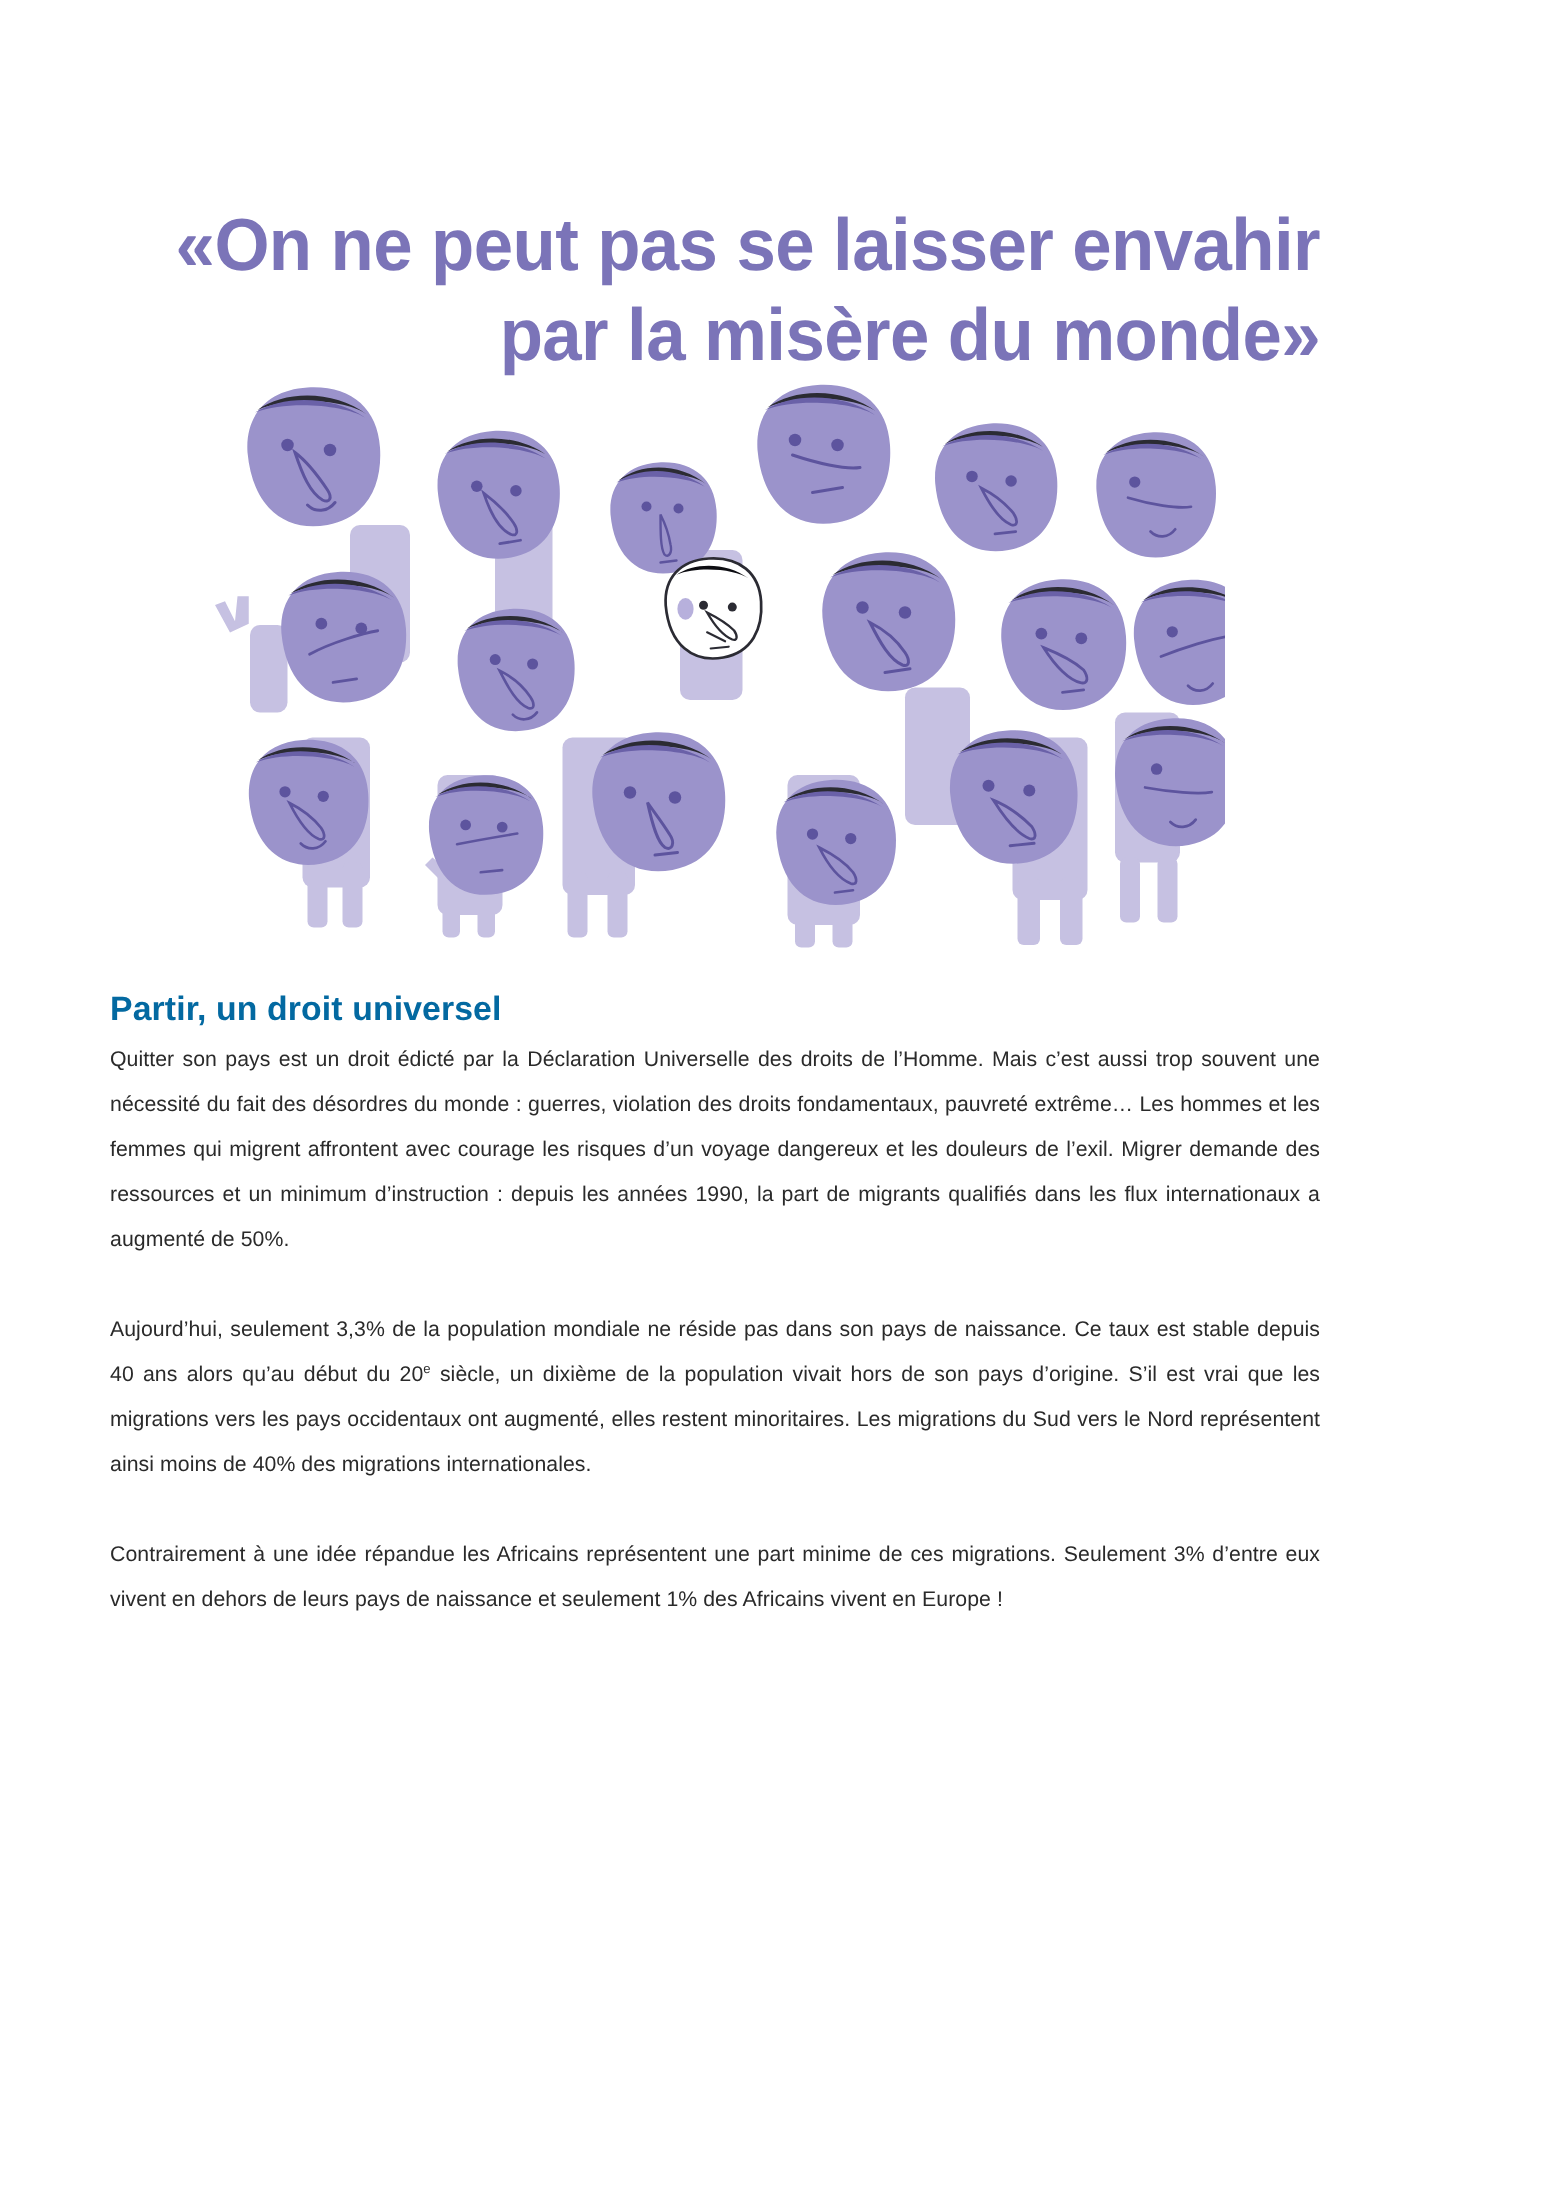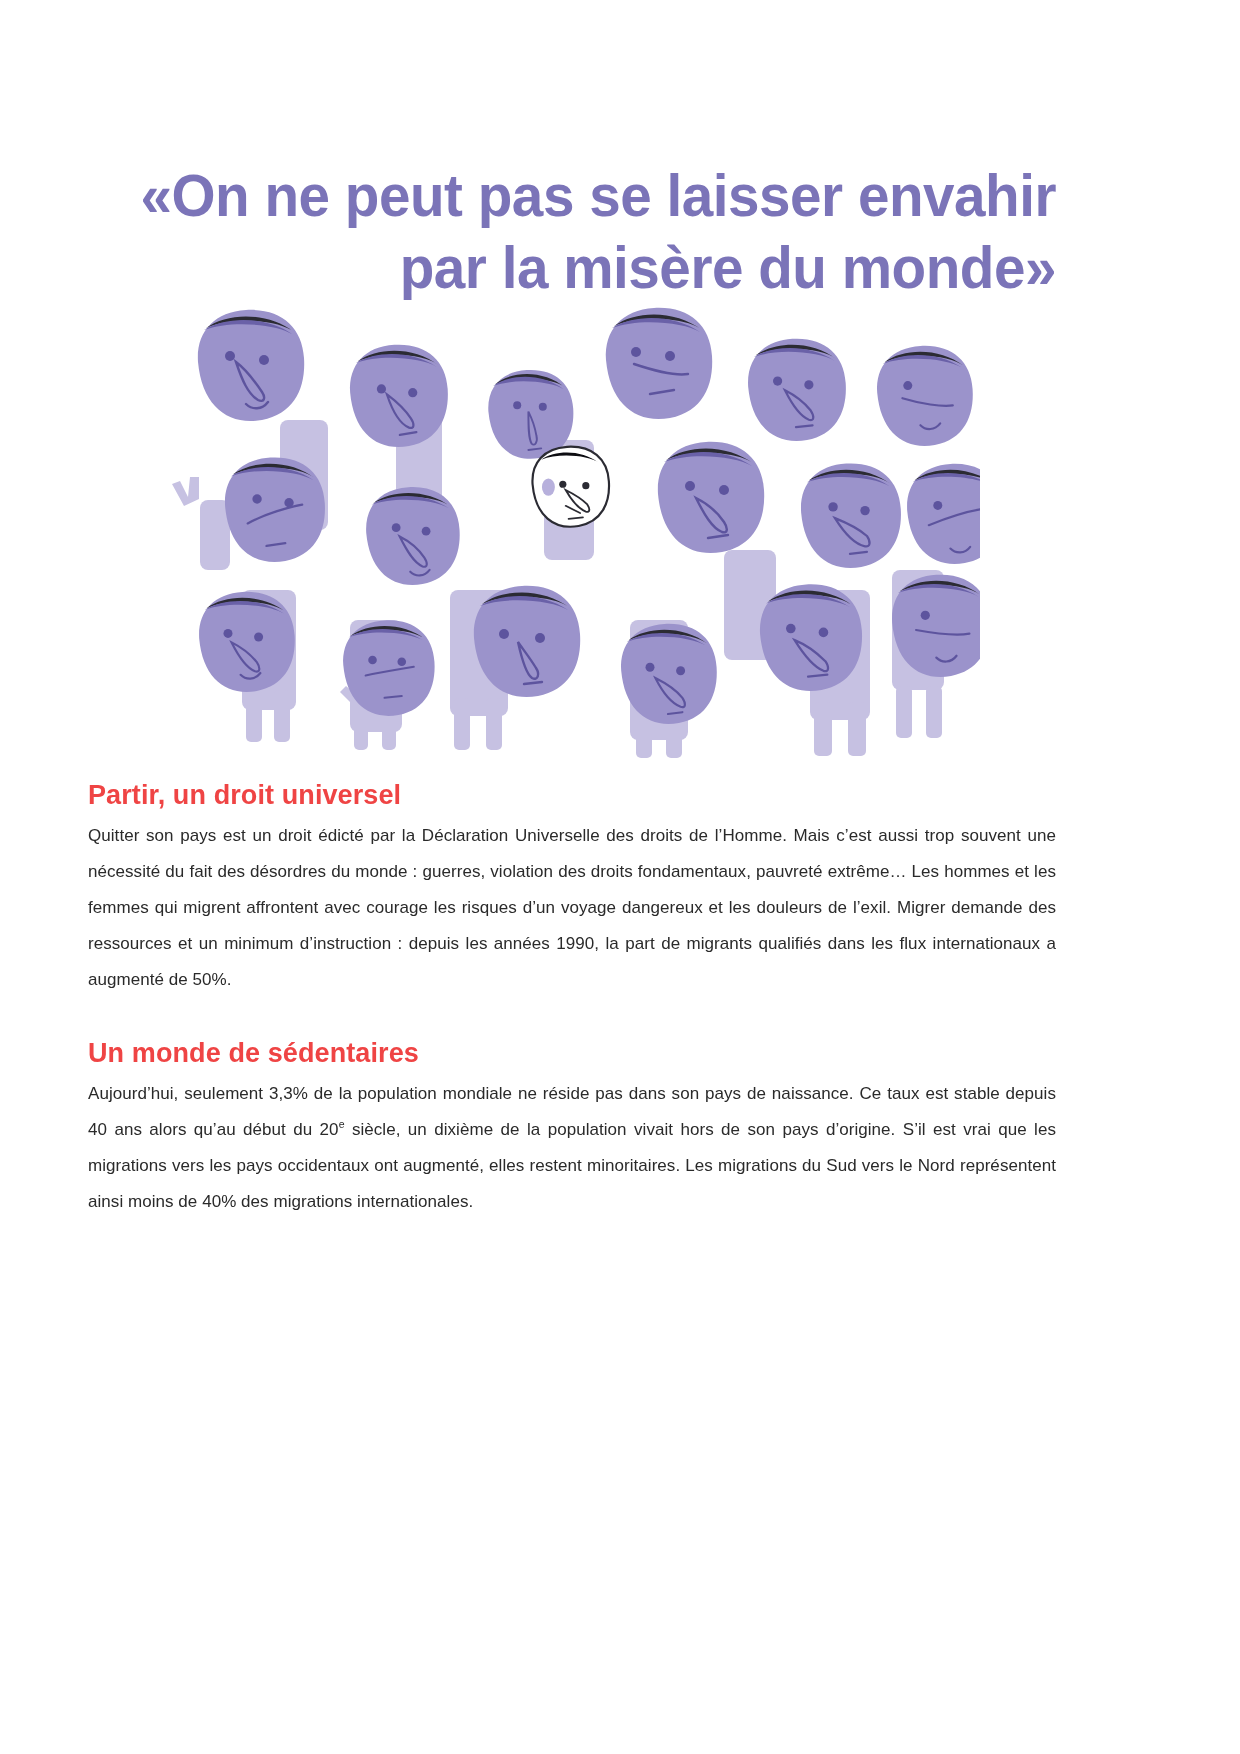--- a/index.html
+++ b/index.html
@@ -57,22 +57,22 @@
     position: absolute;
     left: 88px;
     top: 778px;
     width: 968px;
   }
   .section-head {
     font-family: "Liberation Sans Narrow", "Liberation Sans", sans-serif;
     font-weight: bold;
     font-size: 27px;
     line-height: 34px;
-    color: #ef4444;
-    margin: 0 0 6px 0;
+    color: #0369a1;
+    margin: 12px 0 6px 0;
     letter-spacing: 0.1px;
   }
   .section-head.second { margin-top: 38px; }
 
   .para {
     font-family: "Liberation Sans Narrow", "Liberation Sans", sans-serif;
     font-size: 17px;
     line-height: 36px;
     color: #2a2a2a;
     margin: 0;
@@ -320,17 +320,17 @@
         </g>
       </g>
     </svg>
   </div>
 
   <div class="article">
 
     <h2 class="section-head">Partir, un droit universel</h2>
     <p class="para">Quitter son pays est un droit édicté par la Déclaration Universelle des droits de l’Homme. Mais c’est aussi trop souvent une nécessité du fait des désordres du monde : guerres, violation des droits fondamentaux, pauvreté extrême… Les hommes et les femmes qui migrent affrontent avec courage les risques d’un voyage dangereux et les douleurs de l’exil. Migrer demande des ressources et un minimum d’instruction : depuis les années 1990, la part de migrants qualifiés dans les flux internationaux a augmenté de 50%.</p>
 
-    <h2 class="section-head second">Un monde de sédentaires</h2>
     <p class="para">Aujourd’hui, seulement 3,3% de la population mondiale ne réside pas dans son pays de naissance. Ce taux est stable depuis 40 ans alors qu’au début du 20<sup>e</sup> siècle, un dixième de la population vivait hors de son pays d’origine. S’il est vrai que les migrations vers les pays occidentaux ont augmenté, elles restent minoritaires. Les migrations du Sud vers le Nord représentent ainsi moins de 40% des migrations internationales.</p>
+    <p class="para">Contrairement à une idée répandue les Africains représentent une part minime de ces migrations. Seulement 3% d’entre eux vivent en dehors de leurs pays de naissance et seulement 1% des Africains vivent en Europe !</p>
 
   </div>
 </div>
 
 </body></html>

